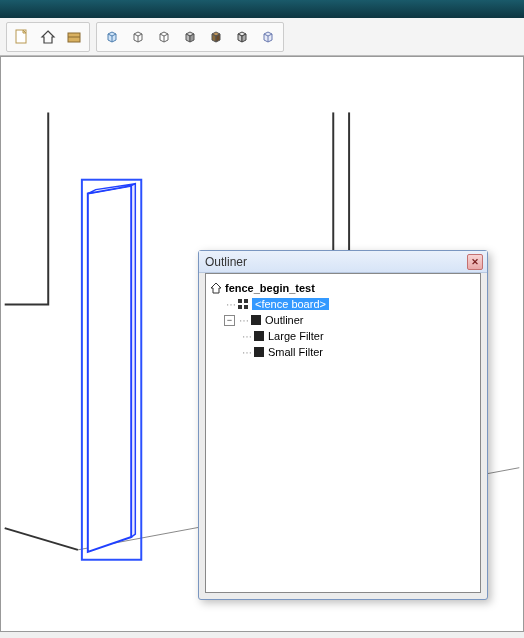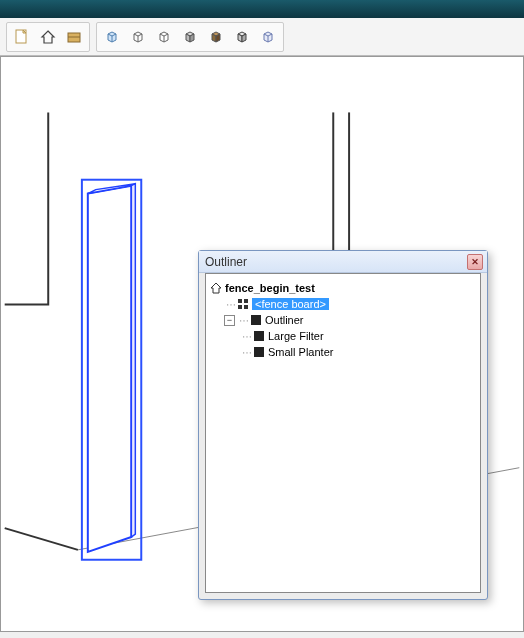--- a/index.html
+++ b/index.html
@@ -276,19 +276,19 @@
       <span class="node-label">Large Filter</span>
     </div>
 
     <div class="tree-row indent-2">
       <span class="dots">⋯</span>
       <span class="node-icon">
         <svg width="10" height="10">
             <rect x="0" y="0" width="10" height="10" fill="#222"></rect>
           </svg>
       </span>
-      <span class="node-label">Small Planter</span>
+      <span class="node-label">Small Filter</span>
     </div>
 
   </div>
 </div>
 
 <div class="drop-shadow-frame"></div>
 
 </body></html>

